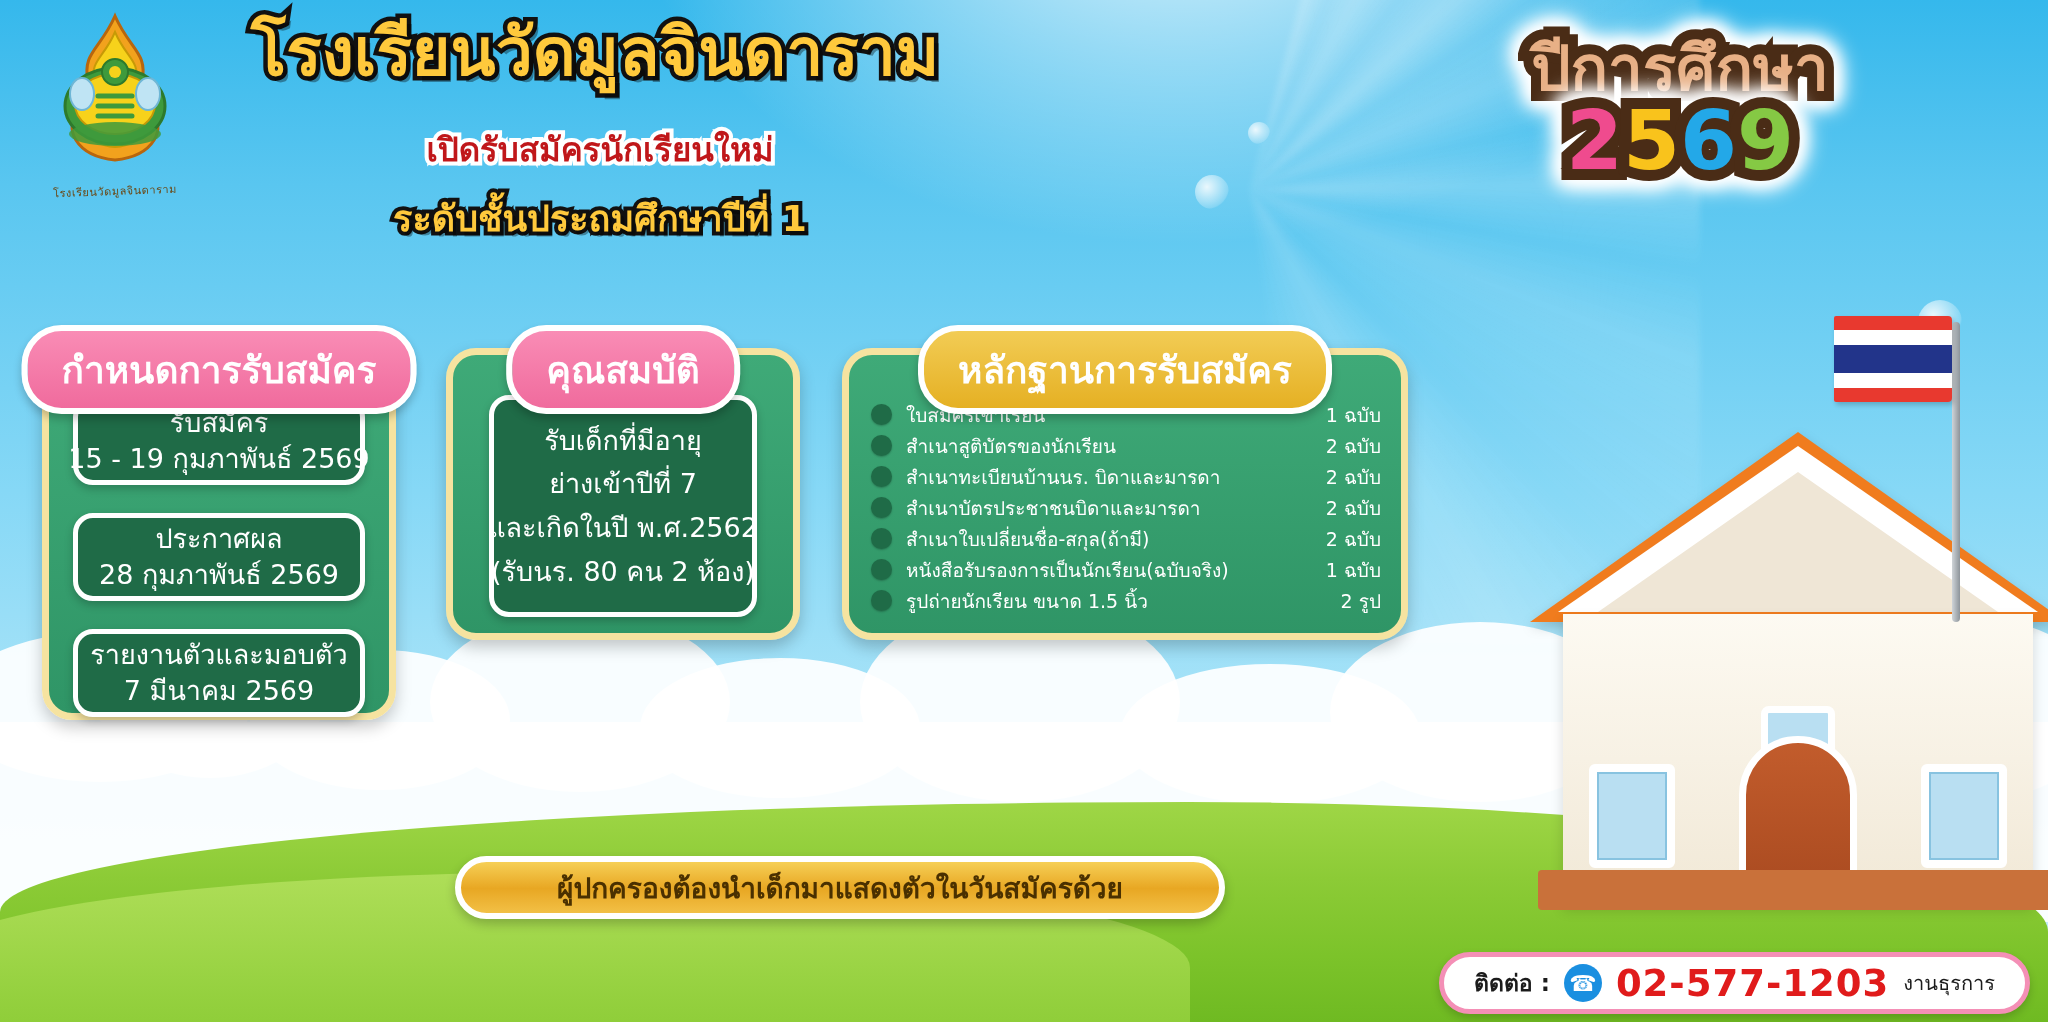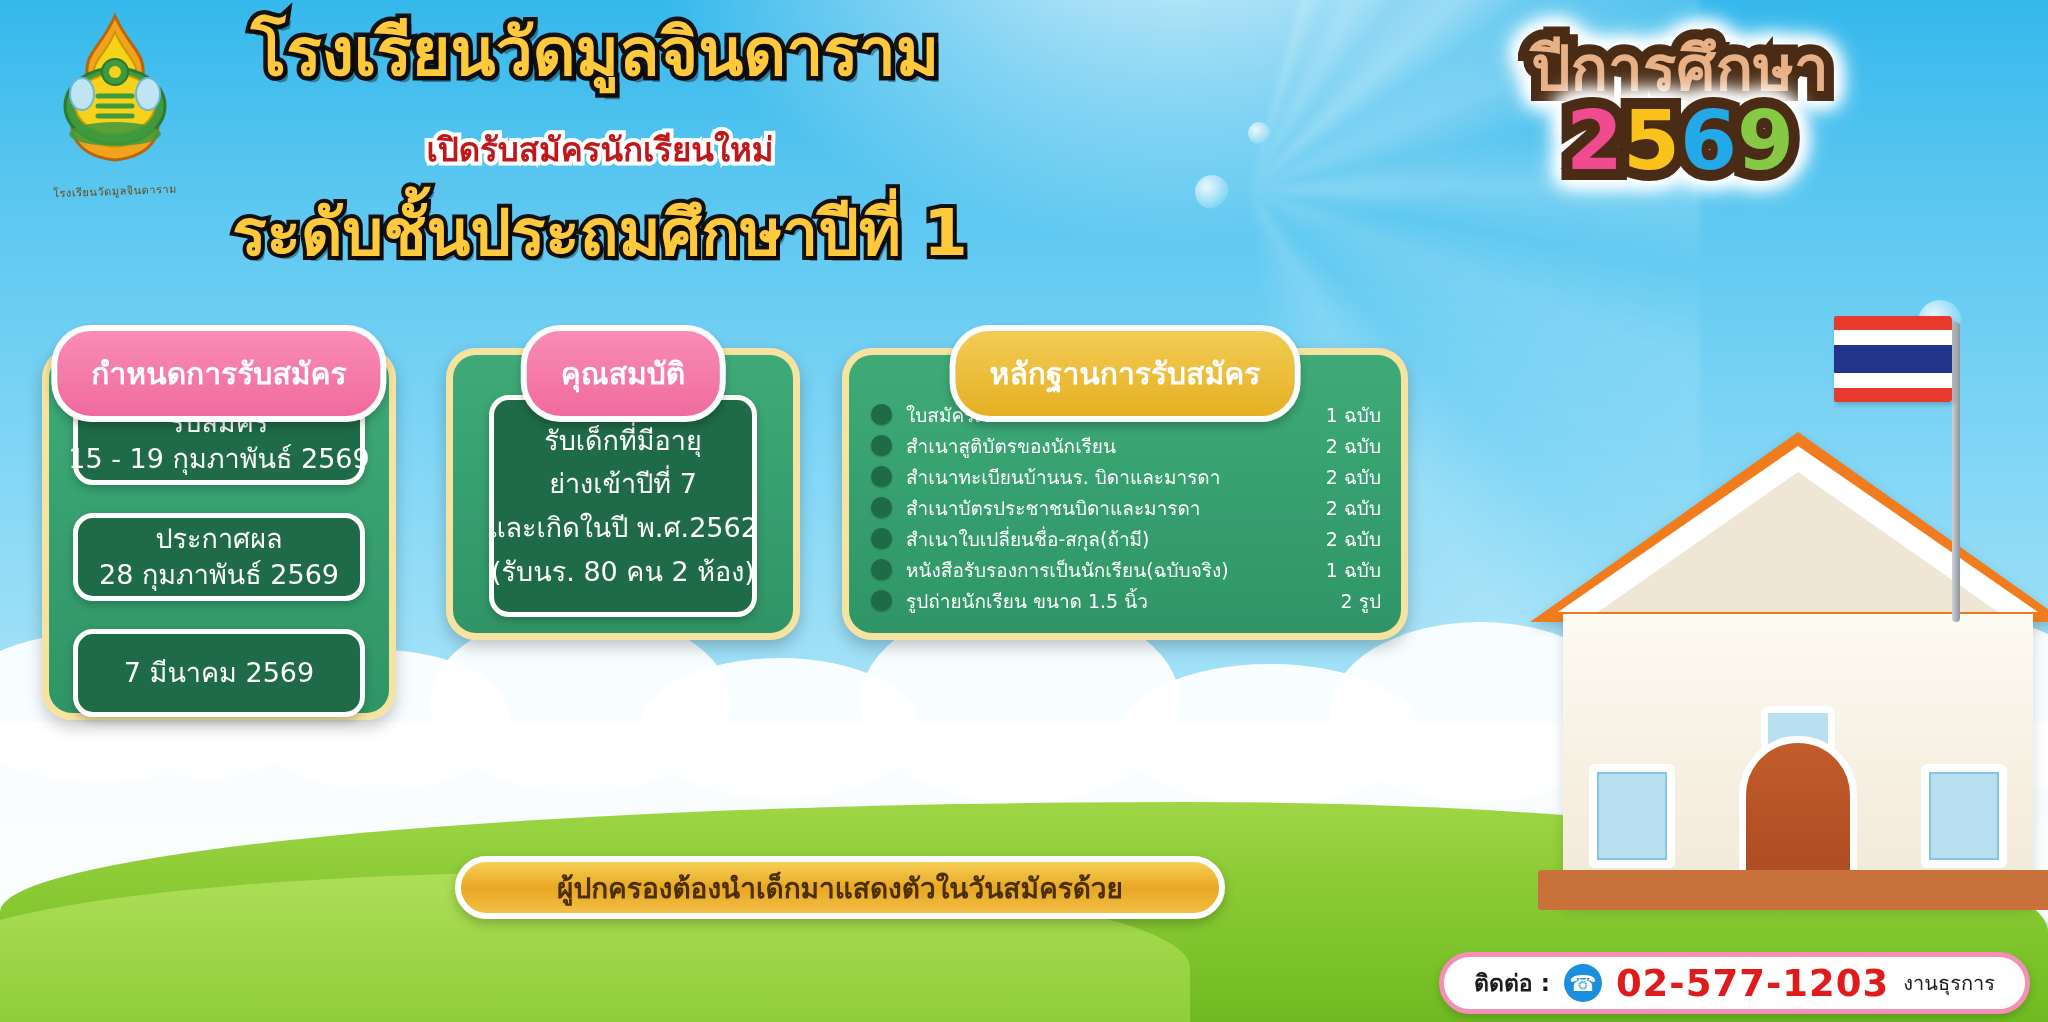--- a/index.html
+++ b/index.html
@@ -78,41 +78,41 @@
 
   
   .h-main{position:absolute;left:200px;top:18px;width:790px;text-align:center;
     font-size:66px;font-weight:bold;color:#ffc93c;line-height:1.05;
     -webkit-text-stroke:9px #111;paint-order:stroke fill;
     text-shadow:5px 6px 0 rgba(0,0,0,.35);}
   .h-sub{position:absolute;left:330px;top:132px;width:540px;text-align:center;
     font-size:33px;font-weight:bold;color:#c0171a;line-height:1.1;
     -webkit-text-stroke:8px #fff;paint-order:stroke fill;}
   .h-grade{position:absolute;left:180px;top:200px;width:840px;text-align:center;
-    font-size:64px;font-weight:bold;color:#ffc93c;line-height:1.05;
+    font-size:36px;font-weight:bold;color:#ffc93c;line-height:1.05;
     -webkit-text-stroke:8px #111;paint-order:stroke fill;
     text-shadow:4px 5px 0 rgba(0,0,0,.35);}
 
   
   .year{position:absolute;right:108px;top:38px;width:520px;text-align:center;}
   .year-label{font-size:62px;font-weight:bold;color:#e8b086;line-height:1;
     -webkit-text-stroke:20px #4a2c16;paint-order:stroke fill;
     filter:drop-shadow(0 0 9px #fff) drop-shadow(0 0 9px #fff) drop-shadow(0 0 7px #fff);}
   .year-num{margin-top:0;font-size:82px;font-weight:bold;line-height:1;
     -webkit-text-stroke:22px #4a2c16;paint-order:stroke fill;
     filter:drop-shadow(0 0 9px #fff) drop-shadow(0 0 9px #fff) drop-shadow(0 0 7px #fff);}
   .year-num span{display:inline-block;}
 
   
   .card{position:absolute;background:linear-gradient(180deg,#3faa78 0%,#2f9566 100%);
     border:7px solid #f6e3a0;border-radius:30px;box-sizing:border-box;
     box-shadow:0 7px 16px rgba(0,0,0,.22);}
   .card-head{position:absolute;top:-30px;left:50%;transform:translateX(-50%);
-    padding:19px 34px;border-radius:40px;border:6px solid #fff;box-sizing:border-box;
-    white-space:nowrap;font-size:30px;font-weight:bold;color:#fff;
+    padding:9px 34px;border-radius:40px;border:6px solid #fff;box-sizing:border-box;
+    white-space:nowrap;font-size:37px;font-weight:bold;color:#fff;
     box-shadow:0 5px 9px rgba(0,0,0,.22);}
   .ch-pink{background:linear-gradient(180deg,#f98cb5 0%,#f06b9d 100%);}
   .ch-gold{background:linear-gradient(180deg,#f2cc55 0%,#e5b023 100%);}
 
   .slab{background:#1f6b47;border:5px solid #fff;border-radius:20px;
     box-sizing:border-box;color:#fff;text-align:center;
     display:flex;flex-direction:column;justify-content:center;align-items:center;
     box-shadow:0 4px 8px rgba(0,0,0,.22);}
   .slab .line{font-size:27px;line-height:1.34;white-space:nowrap;}
 
@@ -226,20 +226,21 @@
     <div class="slabwrap" id="schedule-slabs">
         <div class="slab">
           <div class="line">รับสมัคร</div>
           <div class="line">15 - 19 กุมภาพันธ์ 2569</div>
         </div>
         <div class="slab">
           <div class="line">ประกาศผล</div>
           <div class="line">28 กุมภาพันธ์ 2569</div>
         </div>
         <div class="slab">
+          <div class="line">รายงานตัวและมอบตัว</div>
           <div class="line">7 มีนาคม 2569</div>
         </div>
       </div>
   </div>
 
   <div class="card" id="card2">
     <div class="card-head ch-pink" style="background: linear-gradient(rgb(249, 140, 181) 0%, rgb(240, 107, 157) 100%);">คุณสมบัติ</div>
     <div class="slab bigslab" id="qual-slab">
         <div class="line">รับเด็กที่มีอายุ</div>
         <div class="line">ย่างเข้าปีที่ 7</div>

